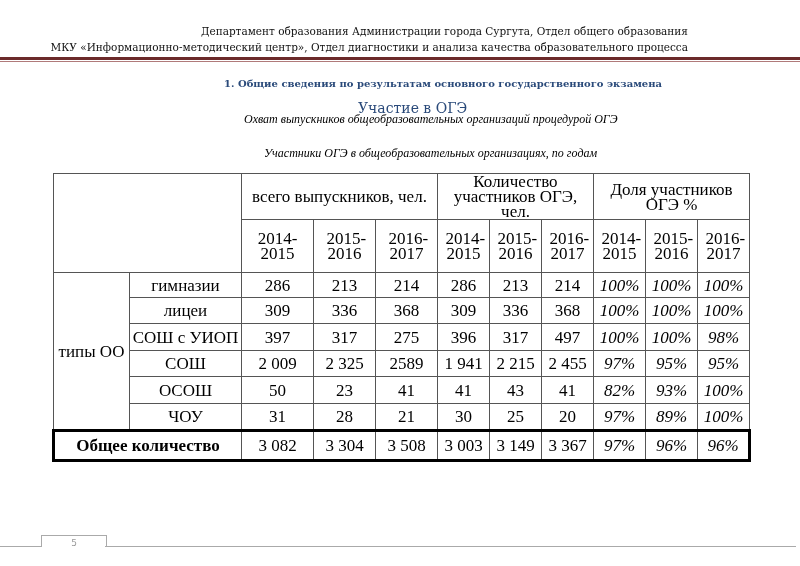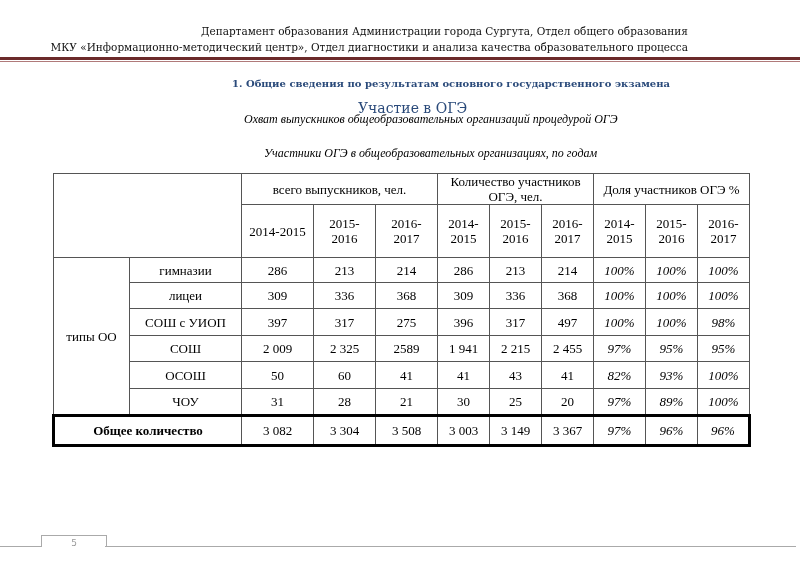--- a/index.html
+++ b/index.html
@@ -2,25 +2,25 @@
 <html><head>
 <meta charset="utf-8">
 <style>
   html, body { margin: 0; padding: 0; }
   body { width: 800px; height: 566px; background: #ffffff; position: relative; overflow: hidden; font-family: "Liberation Serif", serif; color: #000; }
   .hdr { position: absolute; right: 112px; text-align: left; font-family: "DejaVu Serif", serif; font-size: 10.5px; color: #111; white-space: nowrap; }
   .hdr1 { top: 25px; }
   .hdr2 { top: 41px; }
   .rule1 { position: absolute; left: 0; right: 0; top: 57px; height: 3px; background: #6b2a2a; }
   .rule2 { position: absolute; left: 0; right: 0; top: 61px; height: 1px; background: #b07a7a; }
-  .sec { position: absolute; left: 232px; top: 78px; font-family: "DejaVu Serif", serif; font-weight: bold; font-size: 10px; color: #2a4a7a; white-space: nowrap; }
+  .sec { position: absolute; left: 224px; top: 78px; font-family: "DejaVu Serif", serif; font-weight: bold; font-size: 10px; color: #2a4a7a; white-space: nowrap; }
   .sub { position: absolute; left: 358px; top: 100px; font-family: "DejaVu Serif", serif; font-weight: normal; font-size: 14px; color: #2a4a7a; white-space: nowrap; }
   .cap1 { position: absolute; left: 244px; top: 112px; font-style: italic; font-size: 12px; white-space: nowrap; }
   .cap2 { position: absolute; left: 264px; top: 146px; font-style: italic; font-size: 12px; white-space: nowrap; }
-  table.t { position: absolute; left: 52px; top: 173px; border-collapse: collapse; font-size: 13px; }
+  table.t { position: absolute; left: 52px; top: 173px; border-collapse: collapse; font-size: 17px; }
   table.t td { border: 1px solid #555; text-align: center; vertical-align: middle; padding: 0; line-height: 15px; }
   .it { font-style: italic; }
   tr.total td { border-top: 3px solid #000; border-bottom: 3px solid #000; }
   tr.total td:first-child { border-left: 3px solid #000; font-weight: bold; }
   tr.total td:last-child { border-right: 3px solid #000; }
   .footline-l { position: absolute; left: 0; width: 42px; top: 546px; height: 1px; background: #aaa; }
   .foottab { position: absolute; left: 41px; width: 64px; top: 535px; height: 11px; border: 1px solid #aaa; border-bottom: none; text-align: center; font-family: "DejaVu Sans", sans-serif; font-size: 9px; color: #999; line-height: 14px; }
   .footline-r { position: absolute; left: 105px; right: 4px; top: 546px; height: 1px; background: #aaa; }
 </style>
 </head>
@@ -113,21 +113,21 @@
     <td>1 941</td>
     <td>2 215</td>
     <td>2 455</td>
     <td class="it">97%</td>
     <td class="it">95%</td>
     <td class="it">95%</td>
   </tr>
   <tr style="height:27px">
     <td>ОСОШ</td>
     <td>50</td>
-    <td>60</td>
+    <td>23</td>
     <td>41</td>
     <td>41</td>
     <td>43</td>
     <td>41</td>
     <td class="it">82%</td>
     <td class="it">93%</td>
     <td class="it">100%</td>
   </tr>
   <tr style="height:27px">
     <td>ЧОУ</td>

